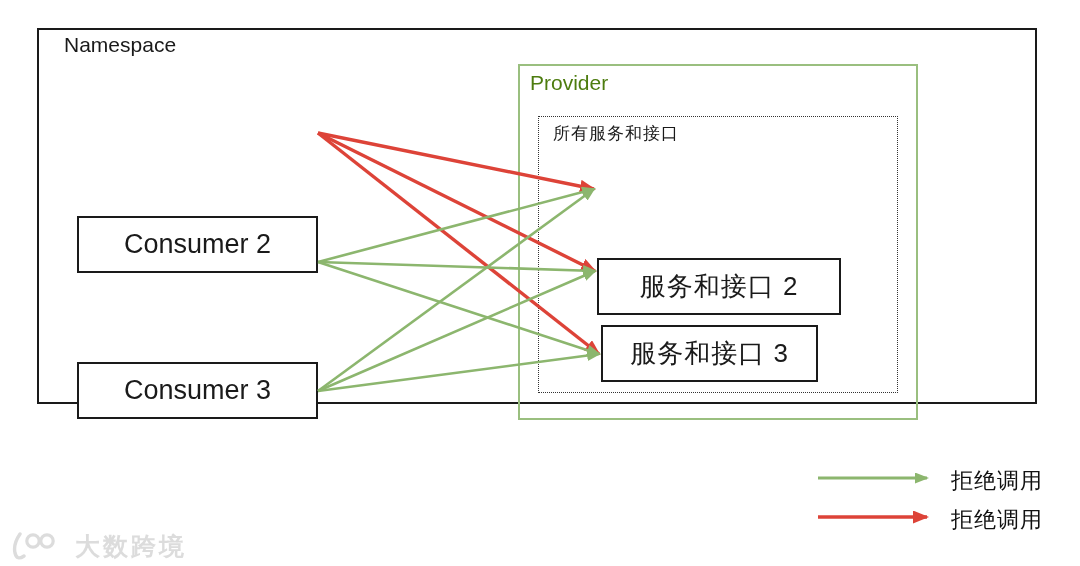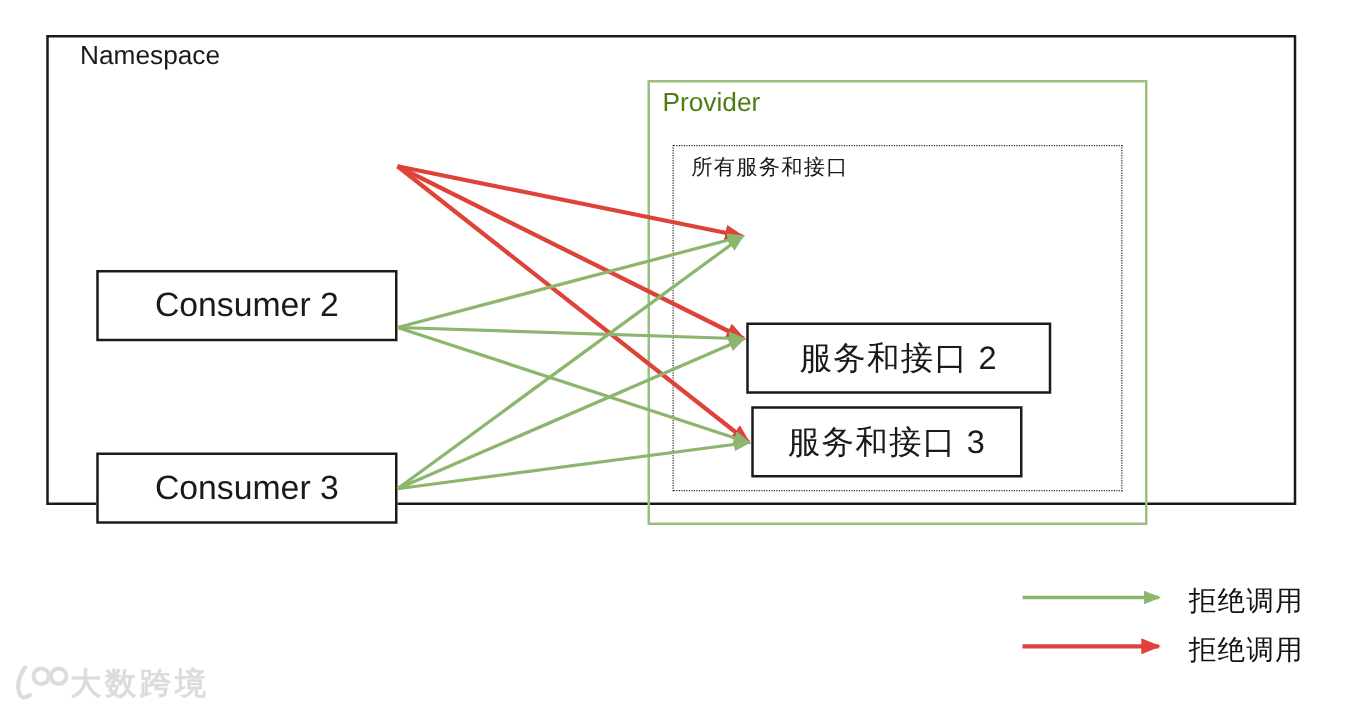--- a/index.html
+++ b/index.html
@@ -66,21 +66,21 @@
     position:absolute;left:0;top:0;width:1080px;height:566px;
     pointer-events:none;
   }
   .legend-label{
     position:absolute;font-size:22px;color:#111;letter-spacing:1px;
   }
   .legend-label.allow{left:951px;top:466px;}
   .legend-label.deny{left:951px;top:505px;}
   .watermark{
     position:absolute;left:9px;top:530px;
-    display:flex;align-items:center;gap:1px;
+    display:flex;align-items:center;gap:20px;
     color:#dcdcdc;
   }
   .watermark-text{
     font-size:25px;font-weight:bold;letter-spacing:3px;color:#dcdcdc;
   }
 </style>
 </head>
 <body>
 
 <div class="stage">

